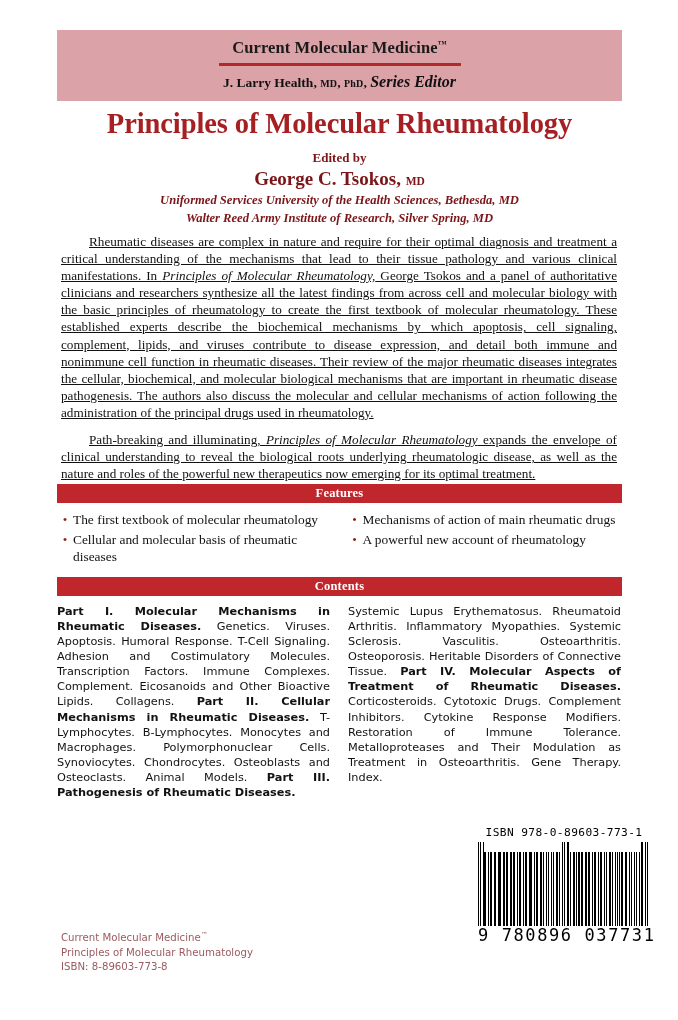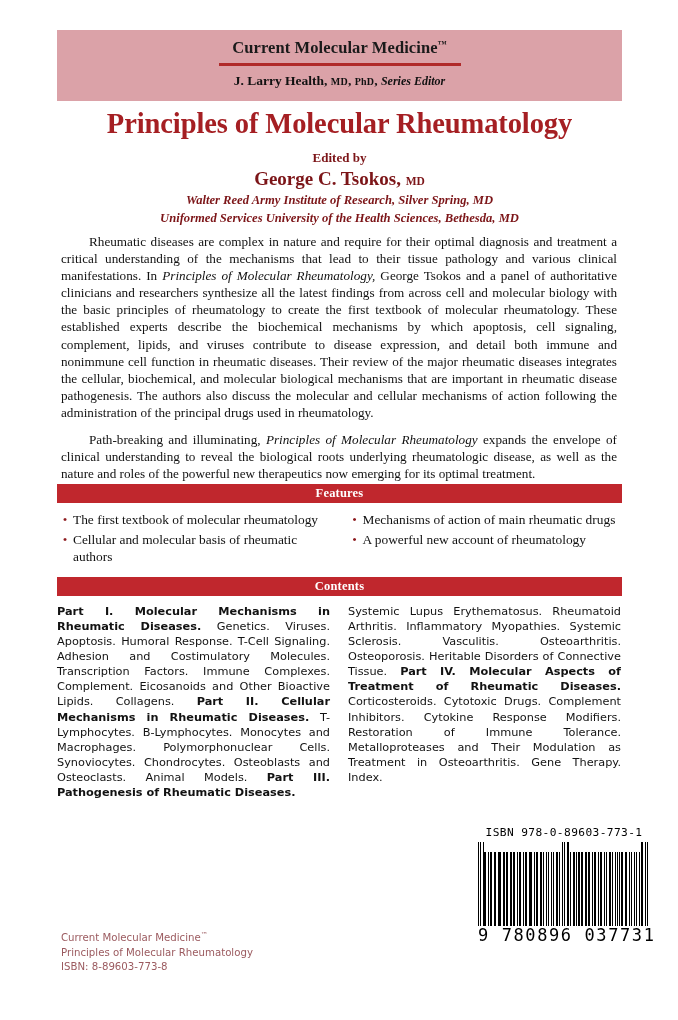--- a/index.html
+++ b/index.html
@@ -60,21 +60,21 @@
     font-weight: bold;
   }
   .series-editor .deg {
     font-size: 10px;
     font-weight: bold;
     letter-spacing: .2px;
   }
   .series-editor .role {
     font-style: italic;
     font-weight: bold;
-    font-size: 12px;
+    font-size: 16px;
   }
   .series-editor .sep { font-weight: bold; }
 
   
   .title-block {
     position: absolute;
     left: 57px;
     top: 108px;
     width: 565px;
     text-align: center;
@@ -116,21 +116,21 @@
   .blurb {
     position: absolute;
     left: 61px;
     top: 233px;
     width: 556px;
     font-size: 13.2px;
     line-height: 1.295;
     color: #111111;
     text-align: justify;
   }
-  .blurb p { margin: 0; }
+  .blurb p { margin: 0; text-decoration: underline; }
   .blurb p + p { margin-top: 10px; }
   .blurb .ind { display: inline-block; width: 28px; }
   .blurb i { font-style: italic; }
 
   
   .sec-bar {
     position: absolute;
     left: 57px;
     width: 565px;
     height: 19px;
@@ -245,40 +245,40 @@
   <div class="series-band">
     <div class="series-title"><span>Current Molecular Medicine</span><span class="tm">™</span></div>
     <div class="series-rule"></div>
     <div class="series-editor"><span>J. Larry Health</span><span class="sep">, </span><span class="deg">MD</span><span class="sep">, </span><span class="deg">PhD</span><span class="sep">, </span><span class="role">Series Editor</span></div>
   </div>
 
   <div class="title-block">
     <div class="book-title">Principles of Molecular Rheumatology</div>
     <div class="edited-by">Edited by</div>
     <div class="editor-name"><span>George C. Tsokos</span><span>, </span><span class="deg">MD</span></div>
+    <div class="affil">Uniformed Services University of the Health Sciences, Bethesda, MD</div>
     <div class="affil">Walter Reed Army Institute of Research, Silver Spring, MD</div>
-    <div class="affil">Uniformed Services University of the Health Sciences, Bethesda, MD</div>
   </div>
 
   <div class="blurb">
     <p><span class="ind"></span><span>Rheumatic diseases are complex in nature and require for their optimal diagnosis and treatment a critical understanding of the mechanisms that lead to their tissue pathology and various clinical manifestations. In </span><i>Principles of Molecular Rheumatology,</i><span> George Tsokos and a panel of authoritative clinicians and researchers synthesize all the latest findings from across cell and molecular biology with the basic principles of rheumatology to create the first textbook of molecular rheumatology. These established experts describe the biochemical mechanisms by which apoptosis, cell signaling, complement, lipids, and viruses contribute to disease expression, and detail both immune and nonimmune cell function in rheumatic diseases. Their review of the  major rheumatic diseases integrates the cellular, biochemical, and molecular biological mechanisms that are important in rheumatic disease pathogenesis. The authors also discuss the molecular and cellular mechanisms of action following the administration of the principal drugs used in rheumatology.</span></p>
     <p><span class="ind"></span><span>Path-breaking and illuminating, </span><i>Principles of Molecular Rheumatology</i><span> expands the envelope of clinical understanding to reveal the biological roots underlying rheumatologic disease, as well as the nature and roles of the powerful new therapeutics now emerging for its optimal treatment.</span></p>
   </div>
 
   <div class="sec-bar" id="features-bar">Features</div>
 
   <div class="features">
     <div class="feat-col left">
       <div class="feat-item">
         <span class="feat-bullet">•</span>
         <span class="feat-text">The first textbook of molecular rheumatology</span>
       </div>
       <div class="feat-item">
         <span class="feat-bullet">•</span>
-        <span class="feat-text">Cellular and molecular basis of rheumatic authors</span>
+        <span class="feat-text">Cellular and molecular basis of rheumatic diseases</span>
       </div>
     </div>
     <div class="feat-col right">
       <div class="feat-item">
         <span class="feat-bullet">•</span>
         <span class="feat-text">Mechanisms of action of main rheumatic drugs</span>
       </div>
       <div class="feat-item">
         <span class="feat-bullet">•</span>
         <span class="feat-text">A powerful new account of rheumatology</span>

